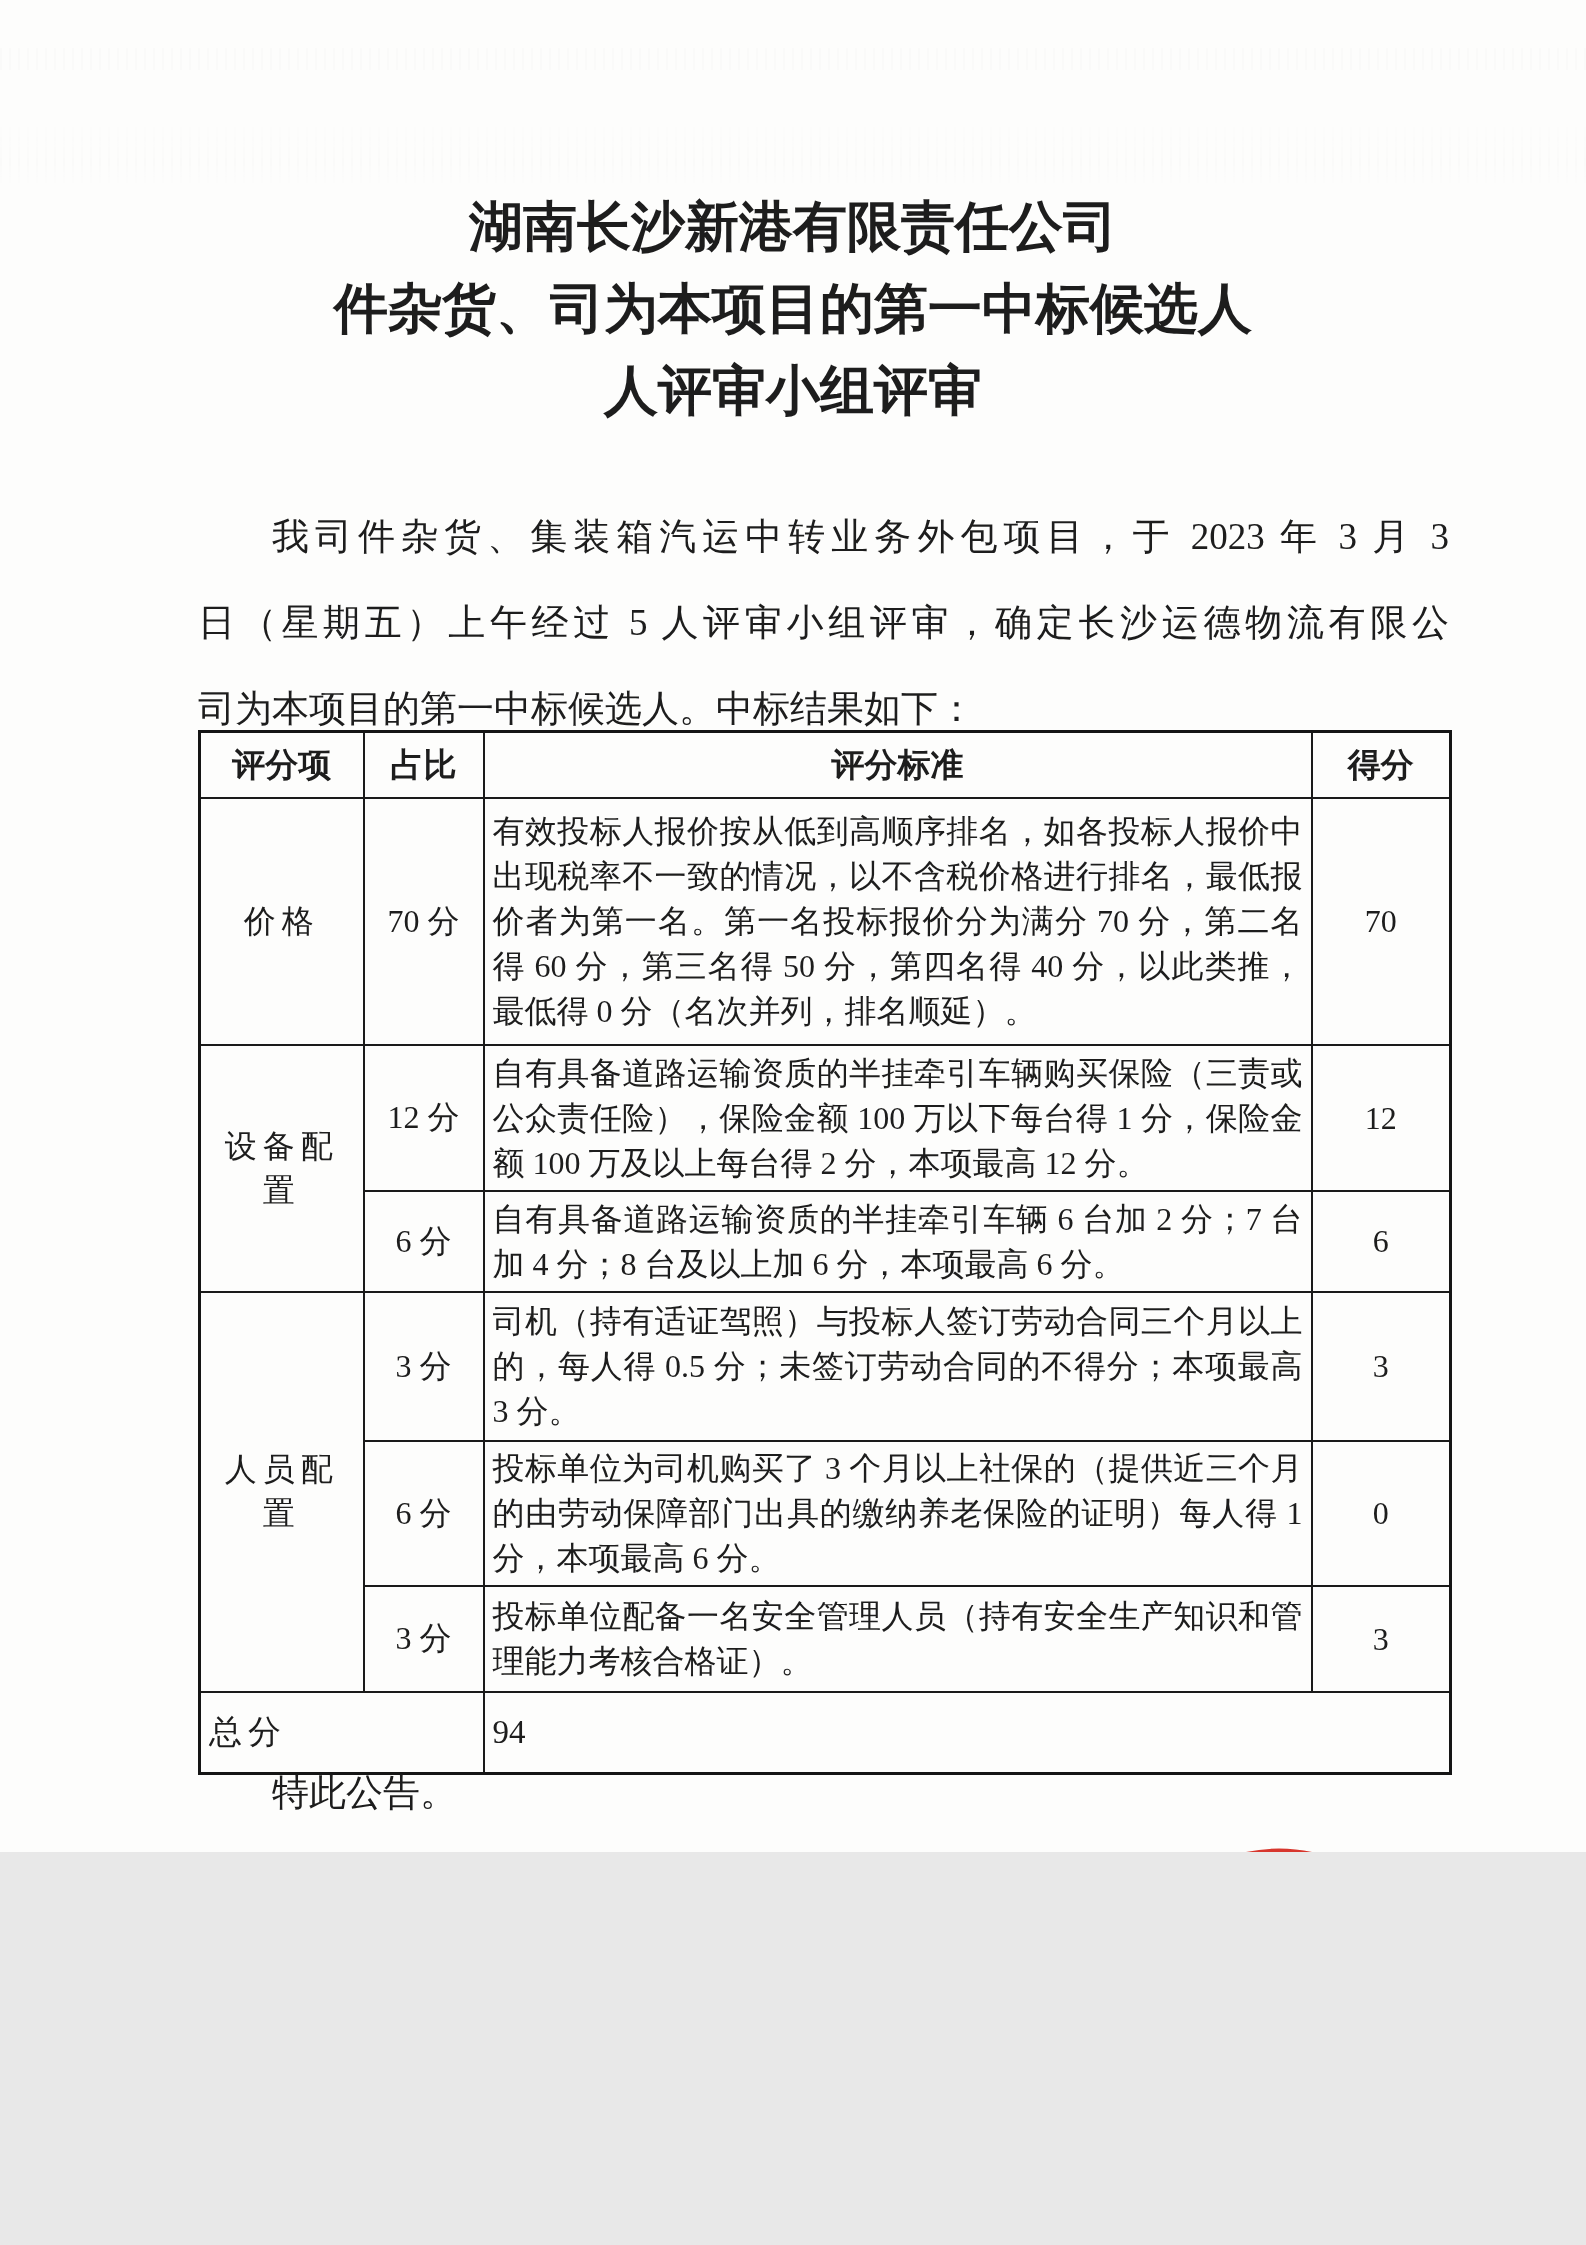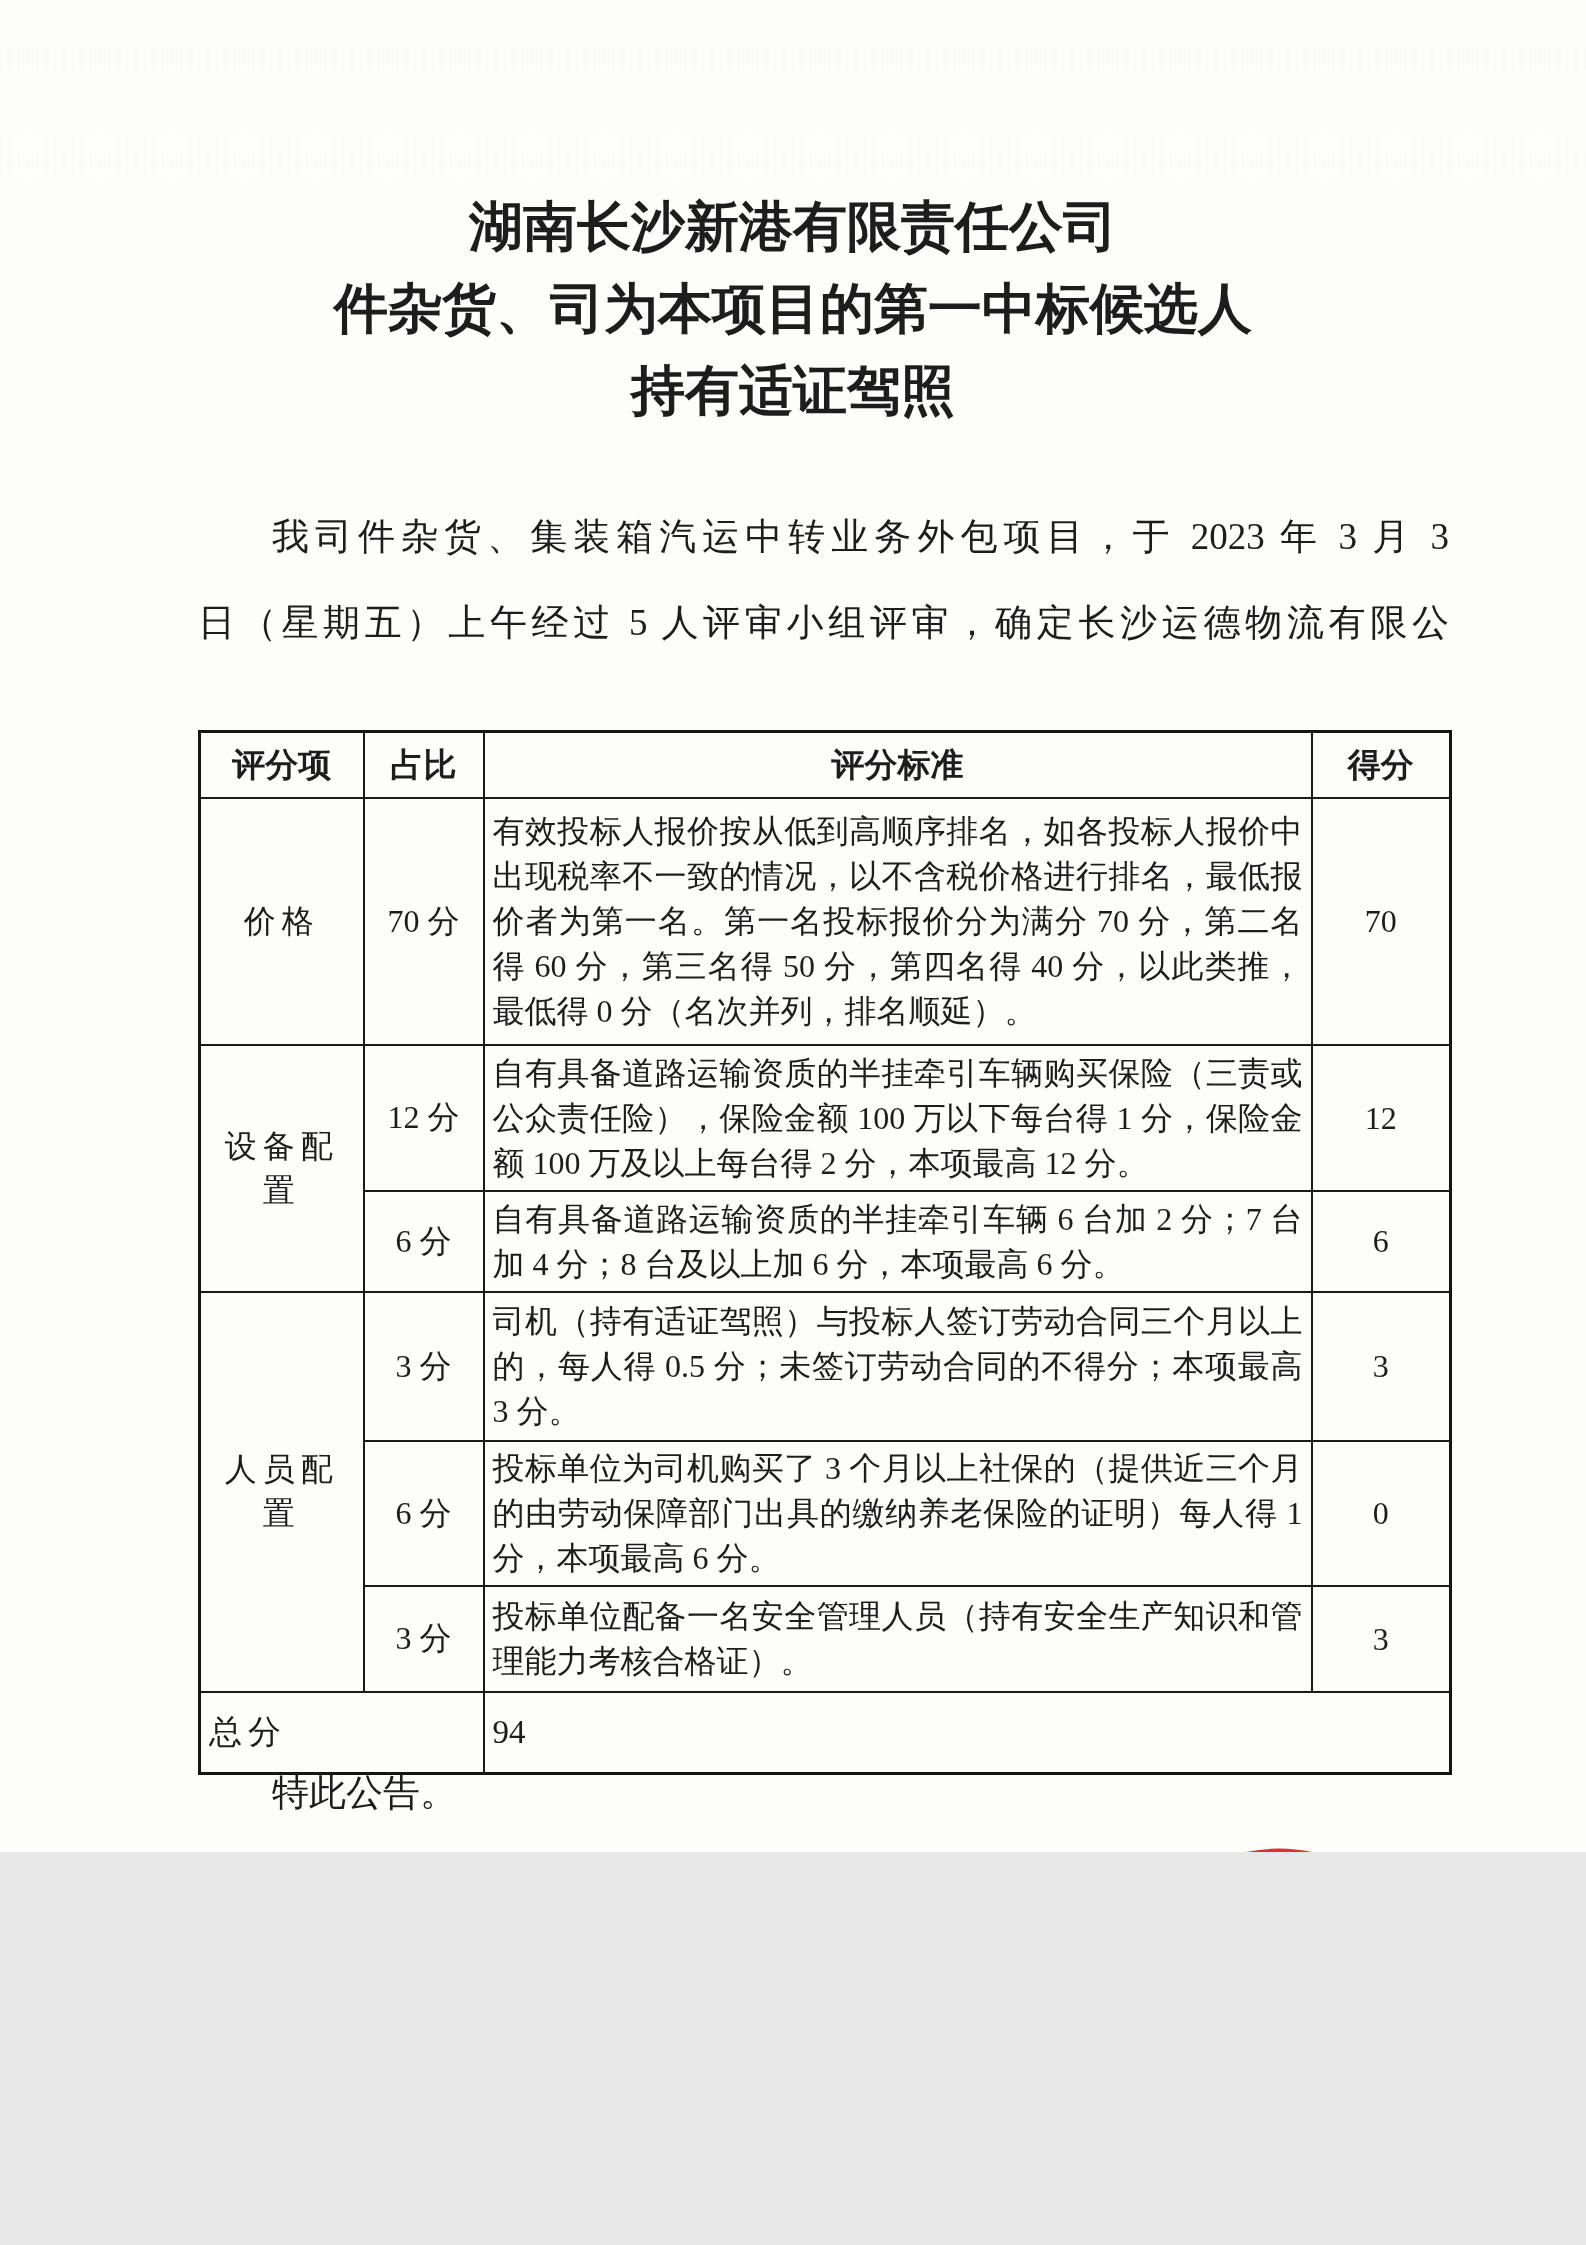--- a/index.html
+++ b/index.html
@@ -74,26 +74,27 @@
 </head>
 <body>
 
 <div class="page">
 
   <div class="scan-noise"></div>
 
   <div class="title-block">
     <div>湖南长沙新港有限责任公司</div>
     <div>件杂货、司为本项目的第一中标候选人</div>
-    <div>持有适证驾照</div>
+    <div>人评审小组评审</div>
   </div>
 
   <div class="body-block">
     <div class="body-line first">我司件杂货、集装箱汽运中转业务外包项目，于 2023 年 3 月 3</div>
     <div class="body-line">日（星期五）上午经过 5 人评审小组评审，确定长沙运德物流有限公</div>
+    <div class="body-line last">司为本项目的第一中标候选人。中标结果如下：</div>
   </div>
 
   <table class="score-table">
     <colgroup>
       <col style="width:164px">
       <col style="width:120px">
       <col style="width:828px">
       <col style="width:139px">
     </colgroup>
     <tbody>

